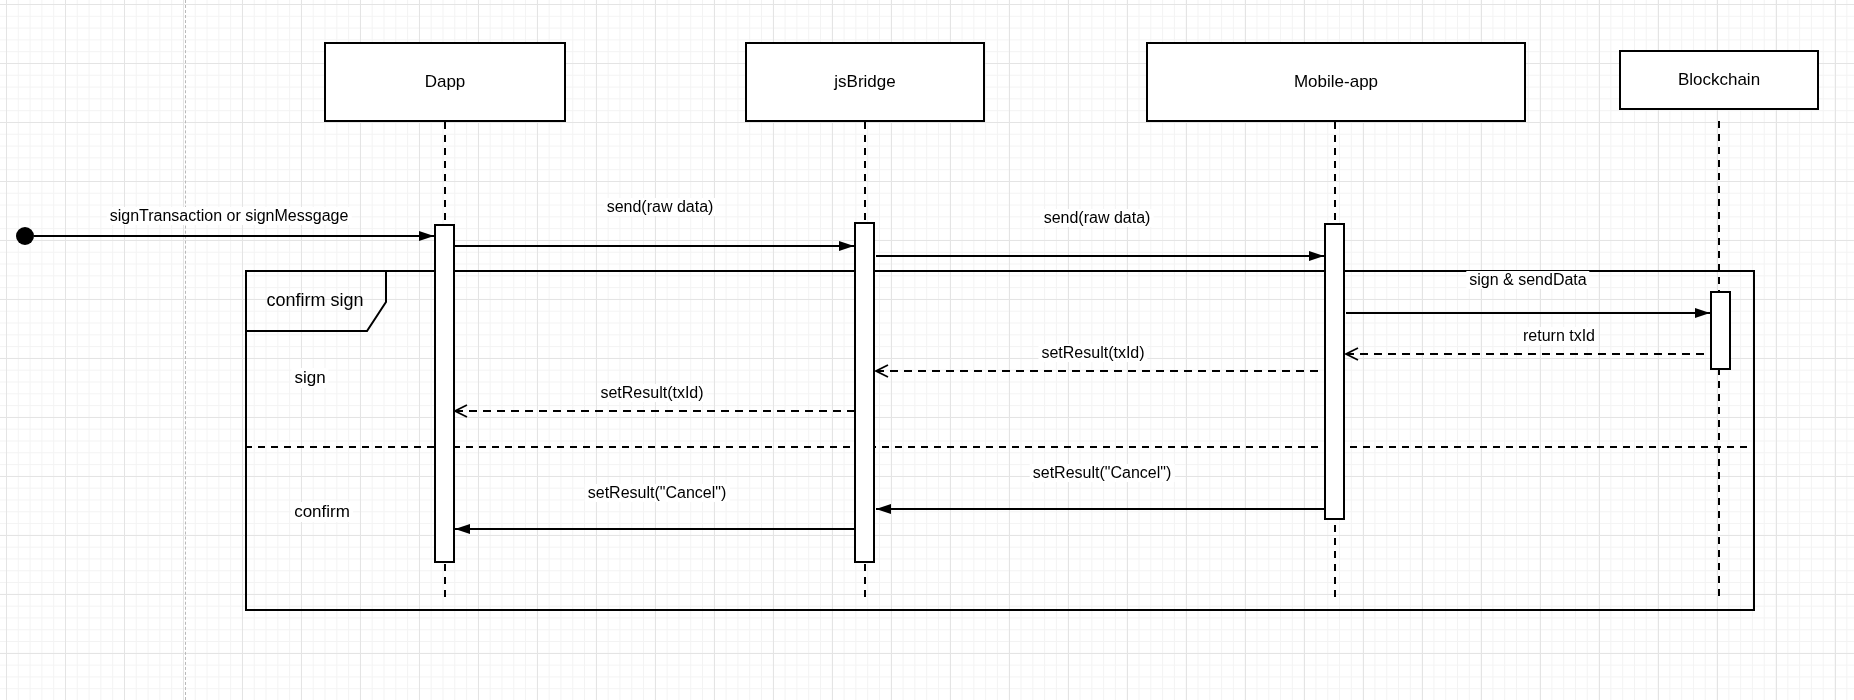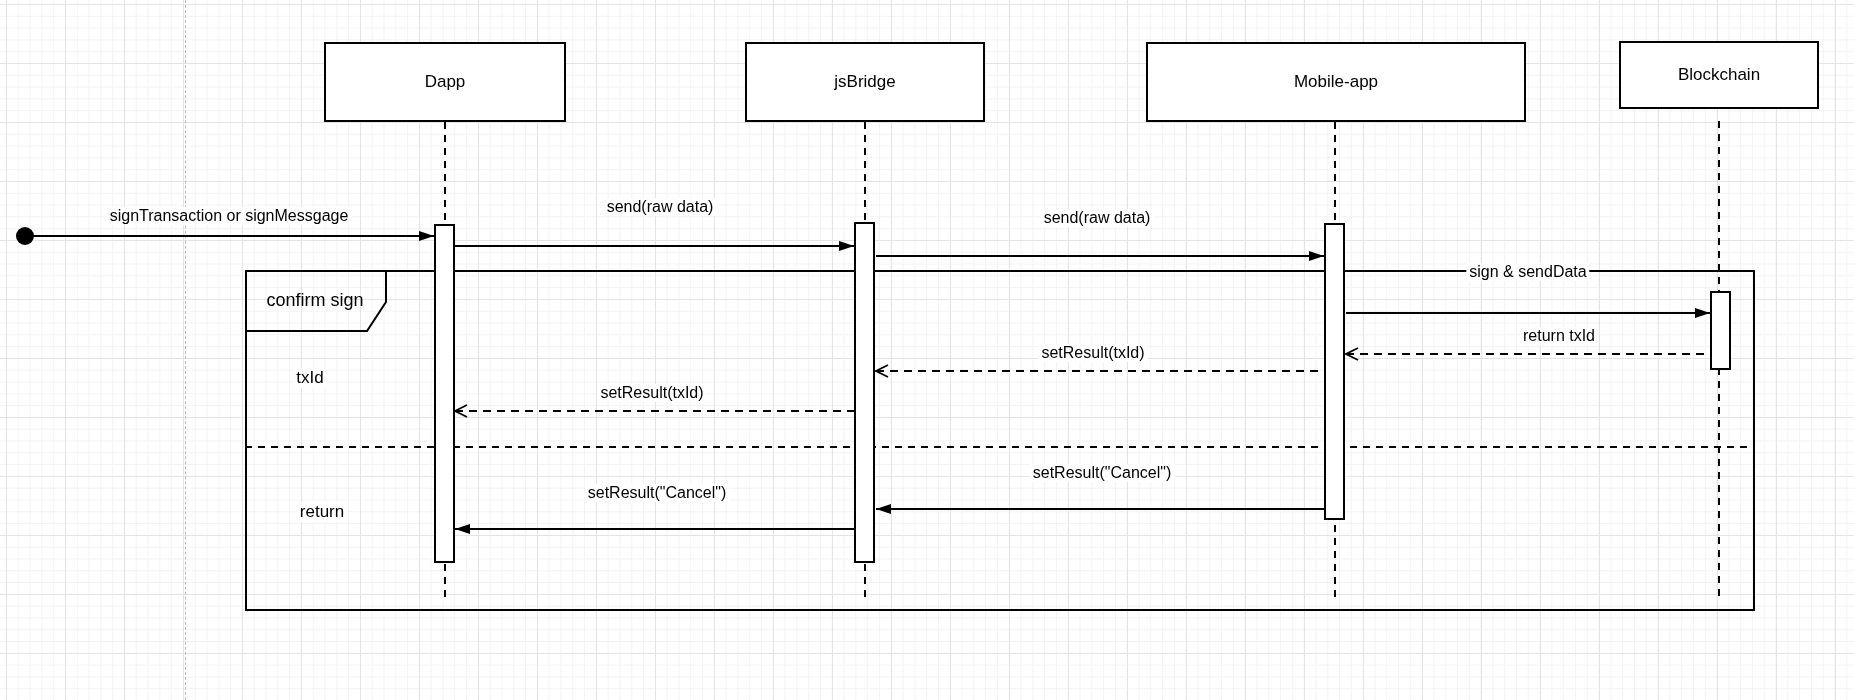--- a/index.html
+++ b/index.html
@@ -54,37 +54,37 @@
 
   <div class="actor" style="left:324px;top:42px;width:242px;height:80px">
     <span>Dapp</span>
   </div>
   <div class="actor" style="left:745px;top:42px;width:240px;height:80px">
     <span>jsBridge</span>
   </div>
   <div class="actor" style="left:1146px;top:42px;width:380px;height:80px">
     <span>Mobile-app</span>
   </div>
-  <div class="actor" style="left:1619px;top:41px;width:200px;height:68px">
+  <div class="actor" style="left:1619px;top:50px;width:200px;height:60px">
     <span>Blockchain</span>
   </div>
 
   <div class="lifeline" style="left:444px;top:122px;height:475px"></div>
   <div class="lifeline" style="left:864px;top:122px;height:475px"></div>
   <div class="lifeline" style="left:1334px;top:122px;height:475px"></div>
   <div class="lifeline" style="left:1718px;top:121px;height:478px"></div>
 
   <div class="frame"></div>
   <svg class="frame-label-shape" width="144" height="64">
     <path d="M1 1 L141 1 L141 32 L122 61 L1 61" fill="none" stroke="#000" stroke-width="2"></path>
   </svg>
   <div class="frame-label-text">confirm sign</div>
   <div class="frame-divider"></div>
-  <div class="section-label" style="left:310px;top:378px">txId</div>
-  <div class="section-label" style="left:322px;top:512px">return</div>
+  <div class="section-label" style="left:310px;top:378px">sign</div>
+  <div class="section-label" style="left:322px;top:512px">confirm</div>
 
   <div class="activation" style="left:434px;top:224px;height:339px"></div>
   <div class="activation" style="left:854px;top:222px;height:341px"></div>
   <div class="activation" style="left:1324px;top:223px;height:297px"></div>
   <div class="activation" style="left:1710px;top:291px;height:79px"></div>
 
   <div class="start-dot"></div>
 
   <div>
     <div class="msg-line" style="left:34px;top:235px;width:400px"></div>
@@ -100,21 +100,21 @@
 
   <div>
     <div class="msg-line" style="left:876px;top:255px;width:448px"></div>
     <div class="head-r" style="left:1309px;top:251px"></div>
     <div class="msg-label" style="left:1097px;top:218px">send(raw data)</div>
   </div>
 
   <div>
     <div class="msg-line" style="left:1346px;top:312px;width:364px"></div>
     <div class="head-r" style="left:1695px;top:308px"></div>
-    <div class="msg-label" style="left:1528px;top:272px">sign &amp; sendData</div>
+    <div class="msg-label" style="left:1528px;top:280px">sign &amp; sendData</div>
   </div>
 
   <div>
     <div class="msg-line dashed" style="left:1346px;top:353px;width:364px"></div>
     <svg class="head-open" style="left:1343px;top:345px" width="18" height="18">
       <path d="M15 3 L3 9 L15 15" fill="none" stroke="#000" stroke-width="1.8"></path>
     </svg>
     <div class="msg-label" style="left:1559px;top:336px">return txId</div>
   </div>
 

